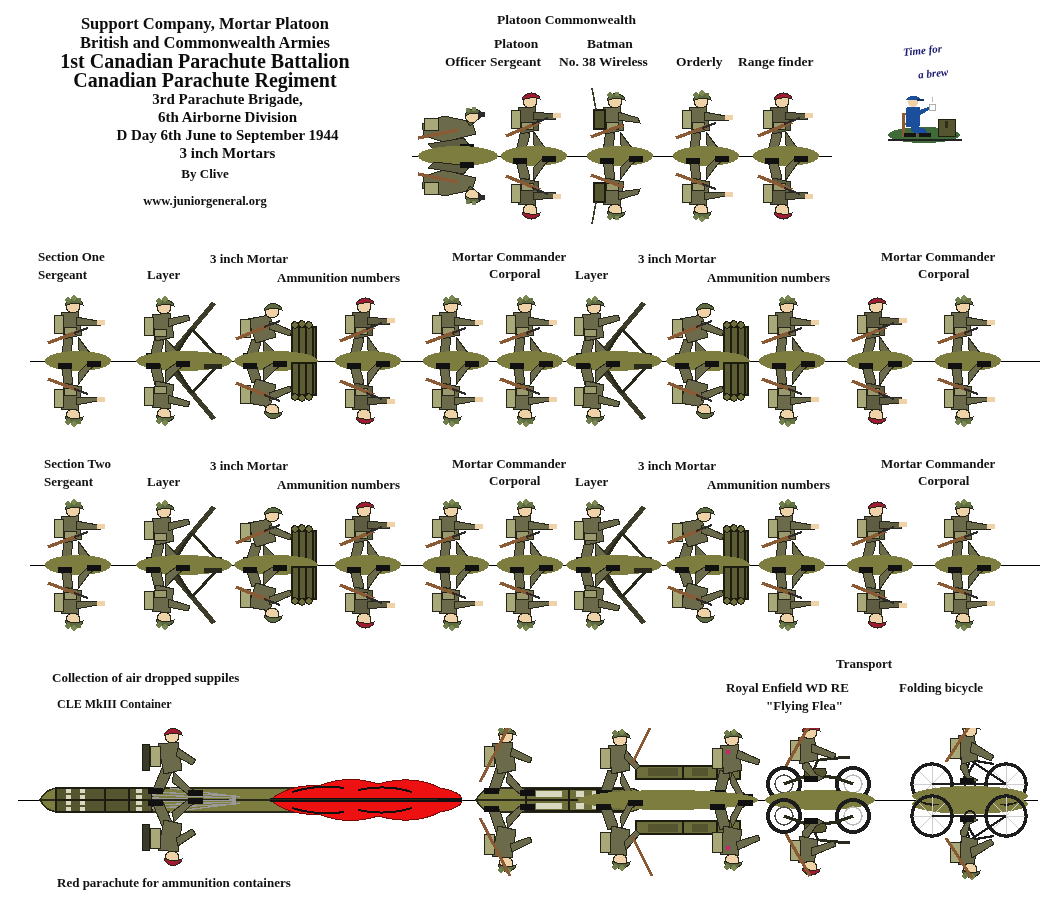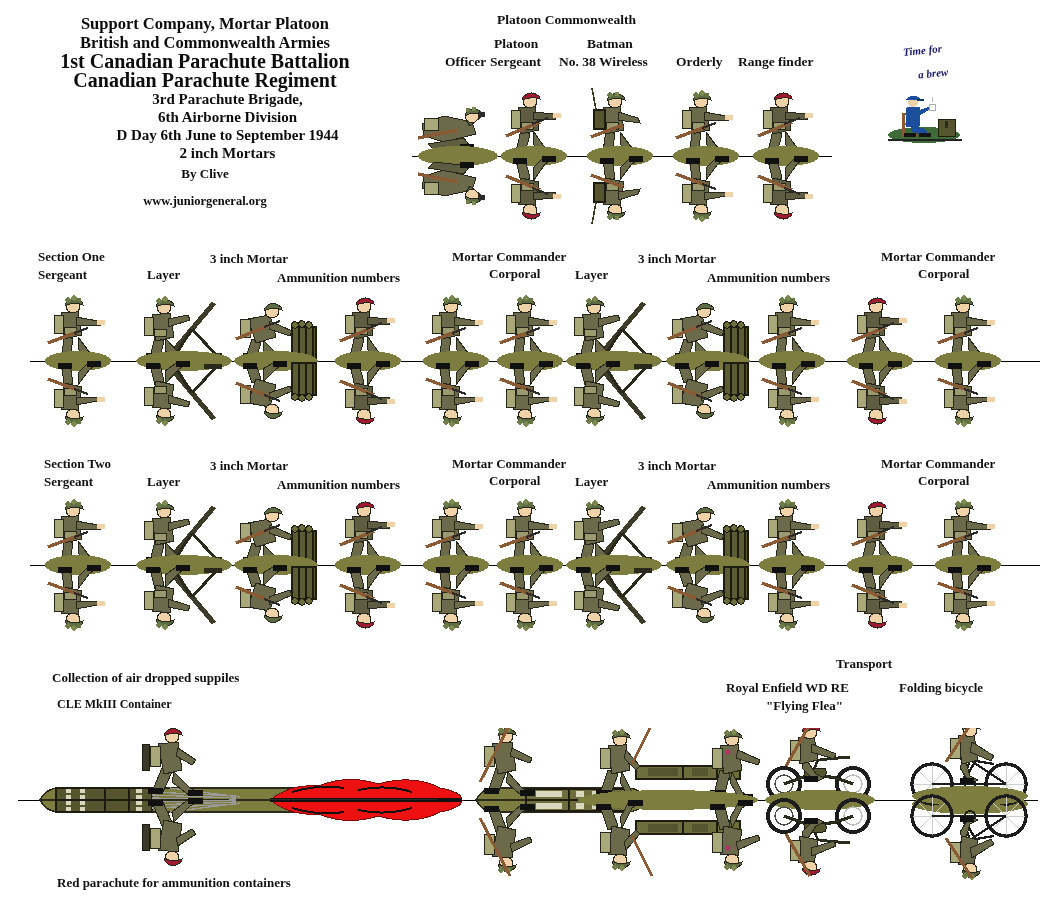--- a/index.html
+++ b/index.html
@@ -48,21 +48,21 @@
 <body>
 
 <div class="title-block">
   <div class="t1">Support Company, Mortar Platoon</div>
   <div class="t1">British and Commonwealth Armies</div>
   <div class="t2">1st Canadian Parachute Battalion</div>
   <div class="t2">Canadian Parachute Regiment</div>
   <div class="t3">3rd Parachute Brigade,</div>
   <div class="t3">6th Airborne Division</div>
   <div class="t3">D Day 6th June to September 1944</div>
-  <div class="t3">2 inch Mortars</div>
+  <div class="t3">3 inch Mortars</div>
   <div class="by">By Clive</div>
   <div class="url">www.juniorgeneral.org</div>
 </div>
 
 <div class="lbl hdr" style="left:497px;top:13px;">Platoon Commonwealth</div>
 <div class="lbl hdr" style="left:494px;top:37px;">Platoon</div>
 <div class="lbl hdr" style="left:587px;top:37px;">Batman</div>
 <div class="lbl hdr" style="left:433px;top:55px;margin-left:12px;">Officer</div>
 <div class="lbl hdr" style="left:490px;top:55px;">Sergeant</div>
 <div class="lbl hdr" style="left:559px;top:55px;">No. 38 Wireless</div>

